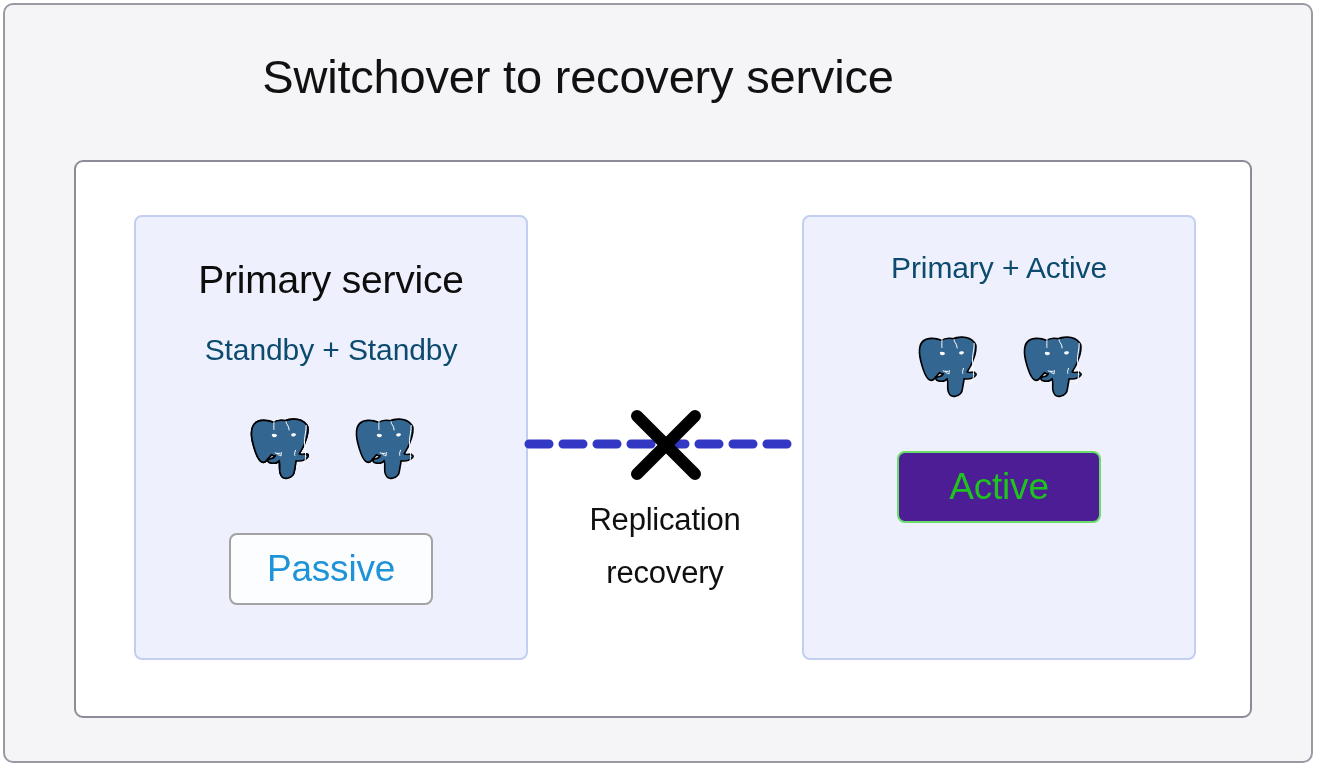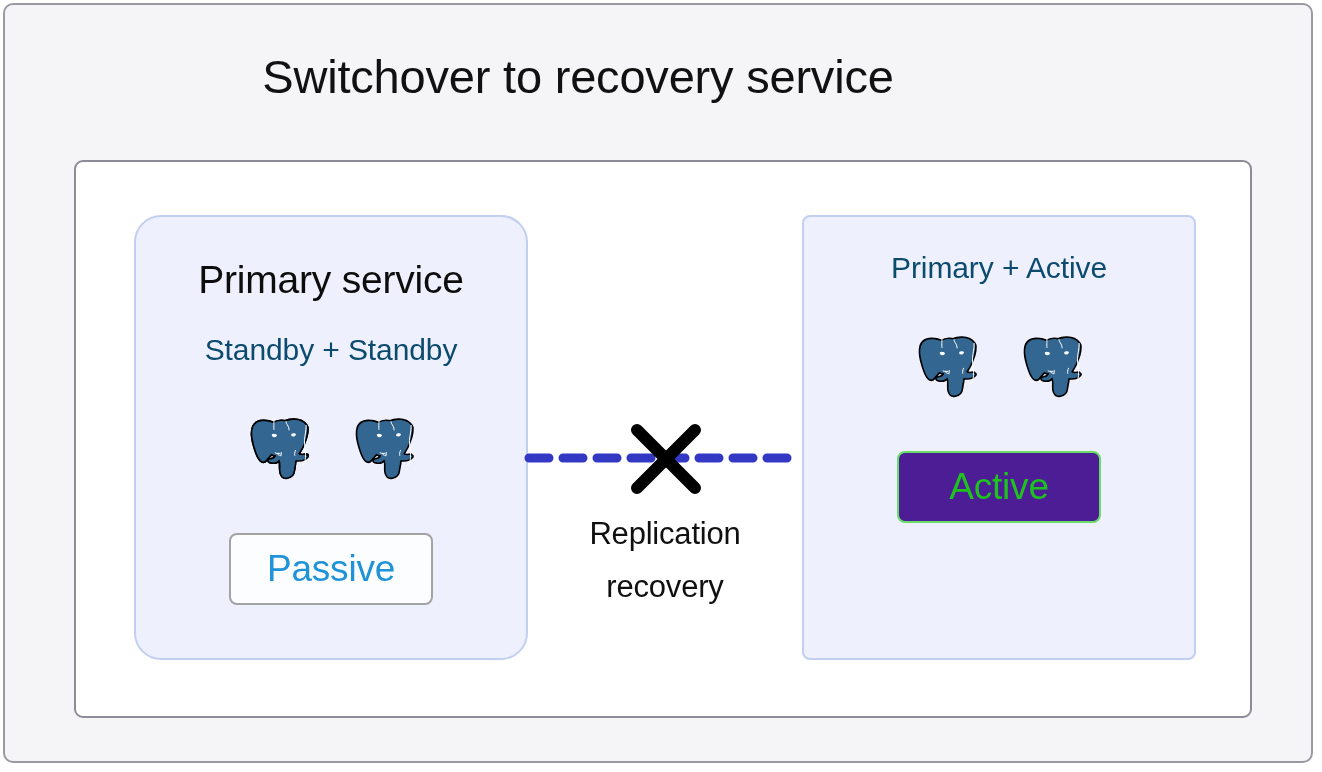--- a/index.html
+++ b/index.html
@@ -57,21 +57,21 @@
     width: 394px;
     height: 445px;
     box-sizing: border-box;
     background: #eef1fd;
     border: 2px solid #c2cff0;
     border-radius: 8px;
     display: flex;
     flex-direction: column;
     align-items: center;
   }
-  .panel-left  { left: 58px; border-radius: 27px; }
+  .panel-left  { left: 58px; }
   .panel-right { left: 726px; }
 
   .panel-heading {
     margin-top: 43px;
     font-size: 39px;
     font-weight: 400;
     color: #0d0d0d;
     line-height: 1;
     letter-spacing: -0.2px;
   }
@@ -120,21 +120,21 @@
   .badge-active {
     background: #4c1d95;
     border: 2px solid #69dd6a;
     color: #1ec31e;
     text-align: right;
   }
 
   .link-area {
     position: absolute;
     left: 452px;
-    top: 67px;
+    top: 53px;
     width: 324px;
     height: 445px;
   }
 
   .replication-line {
     position: absolute;
     left: 0;
     top: 224px;
     width: 274px;
     height: 10px;

